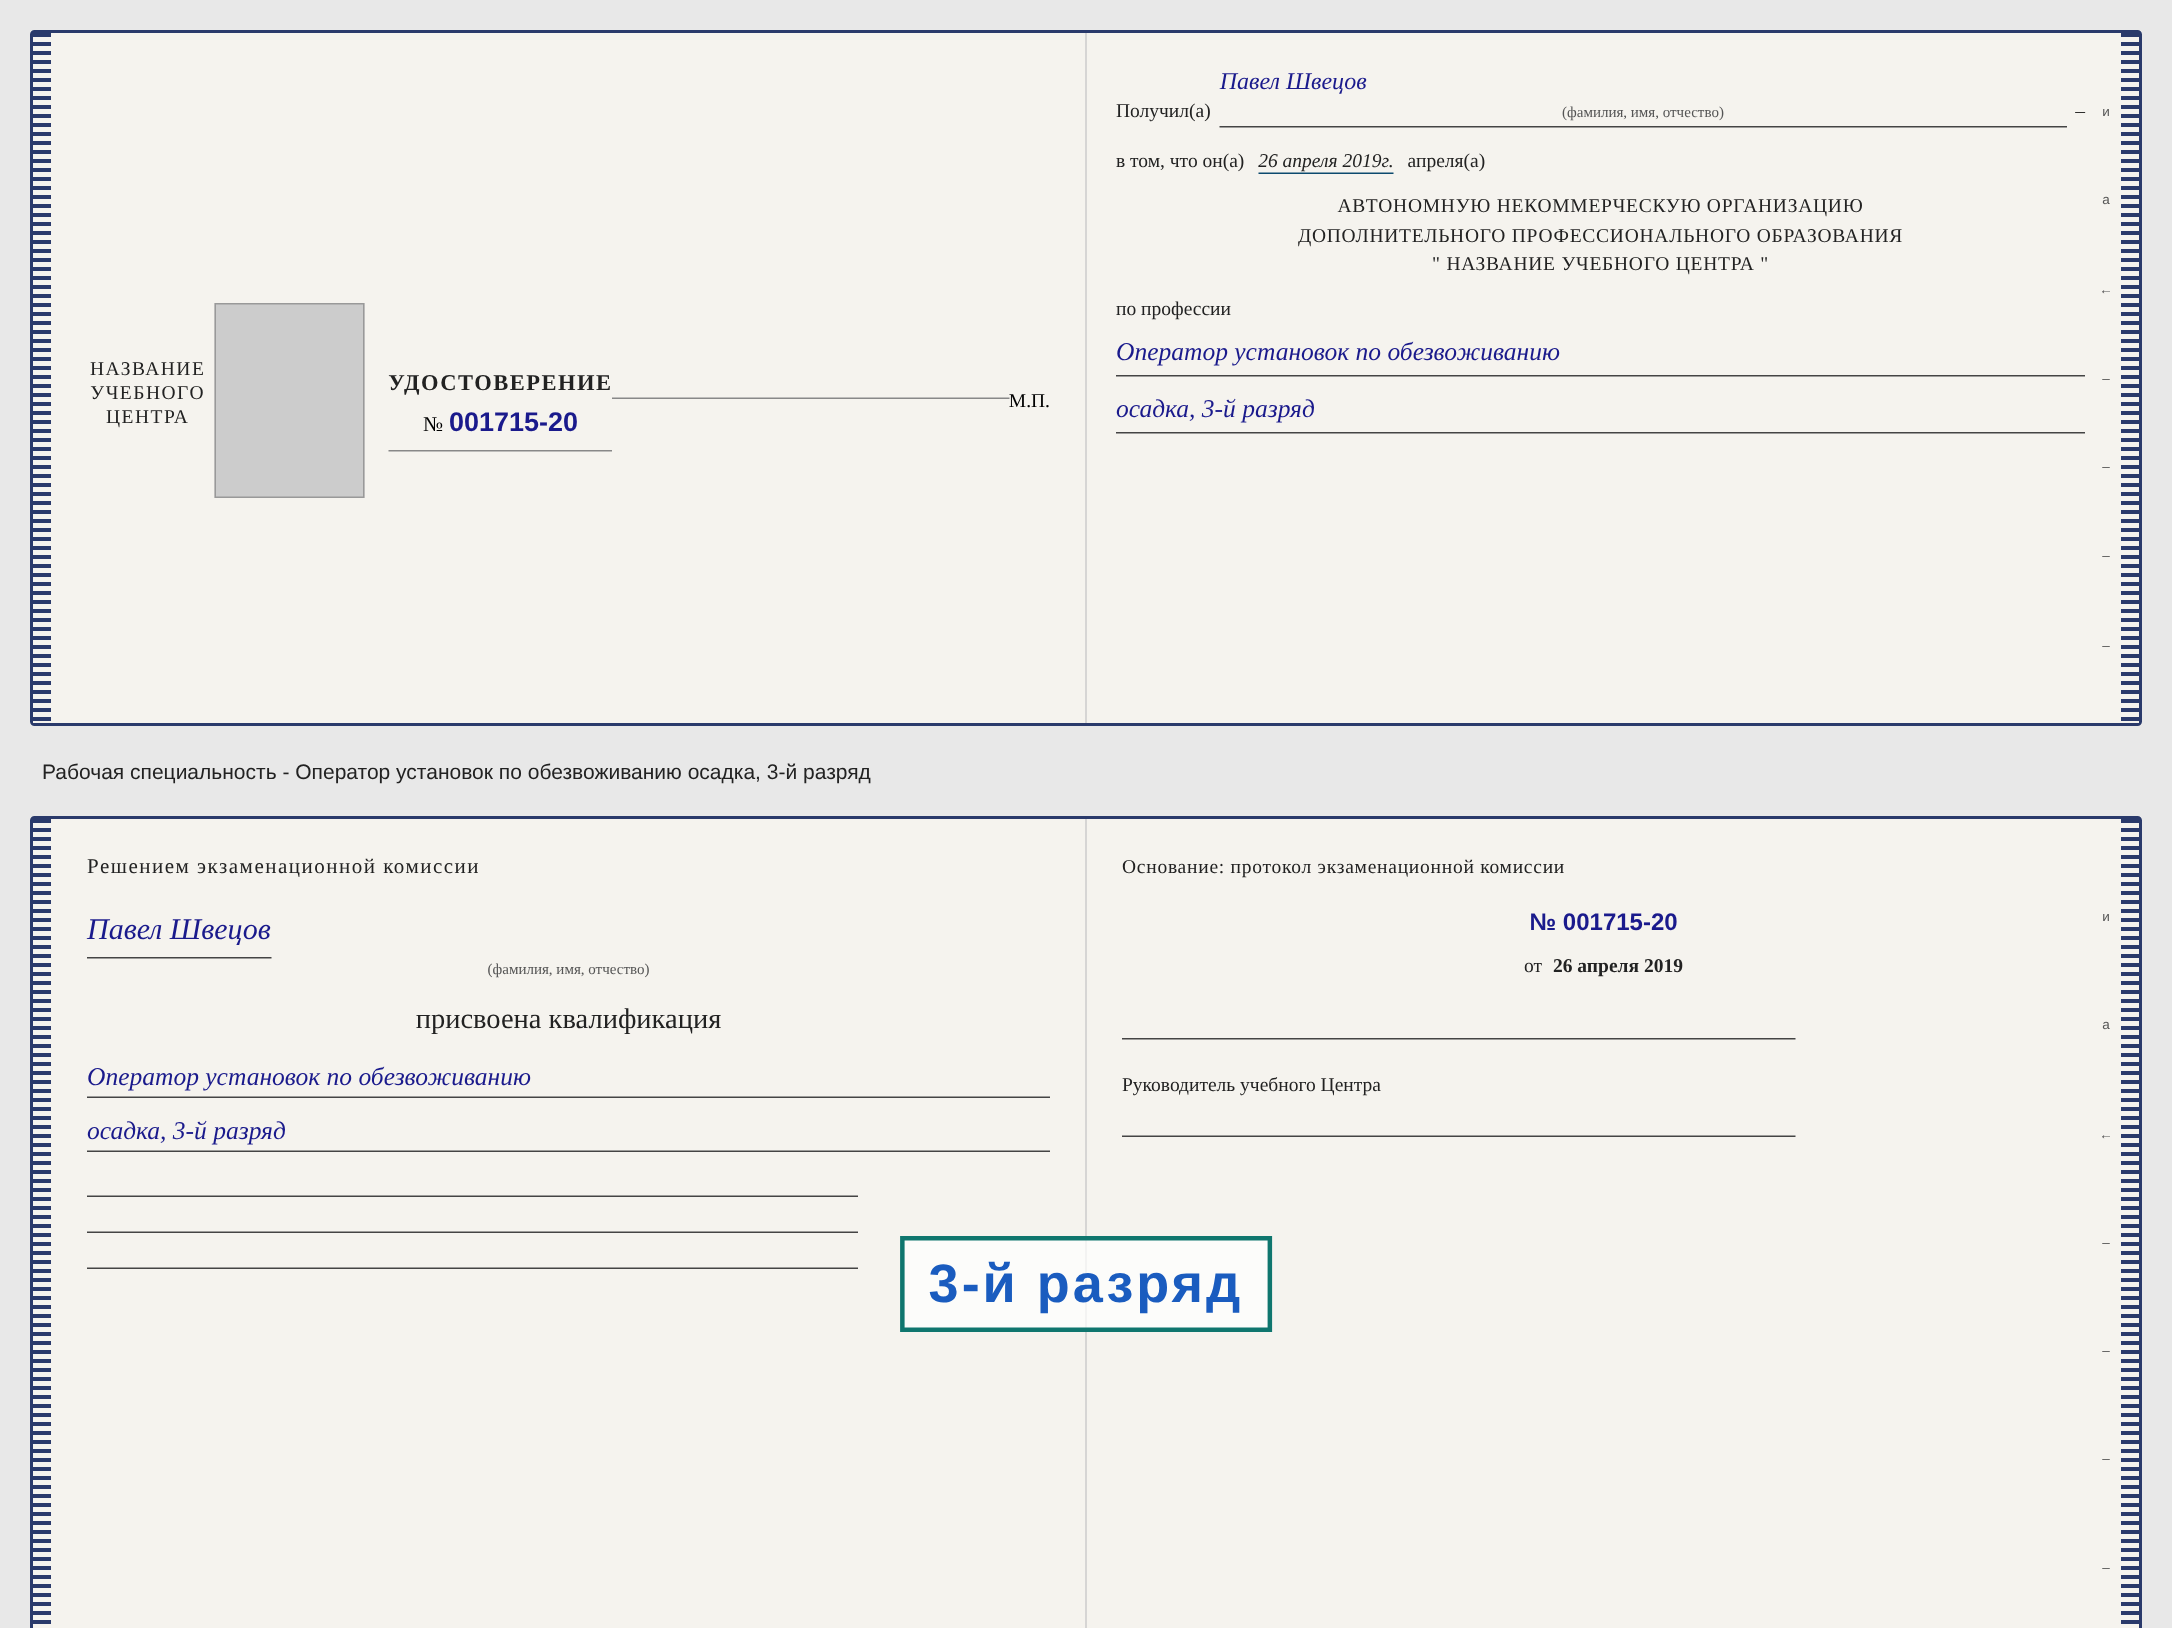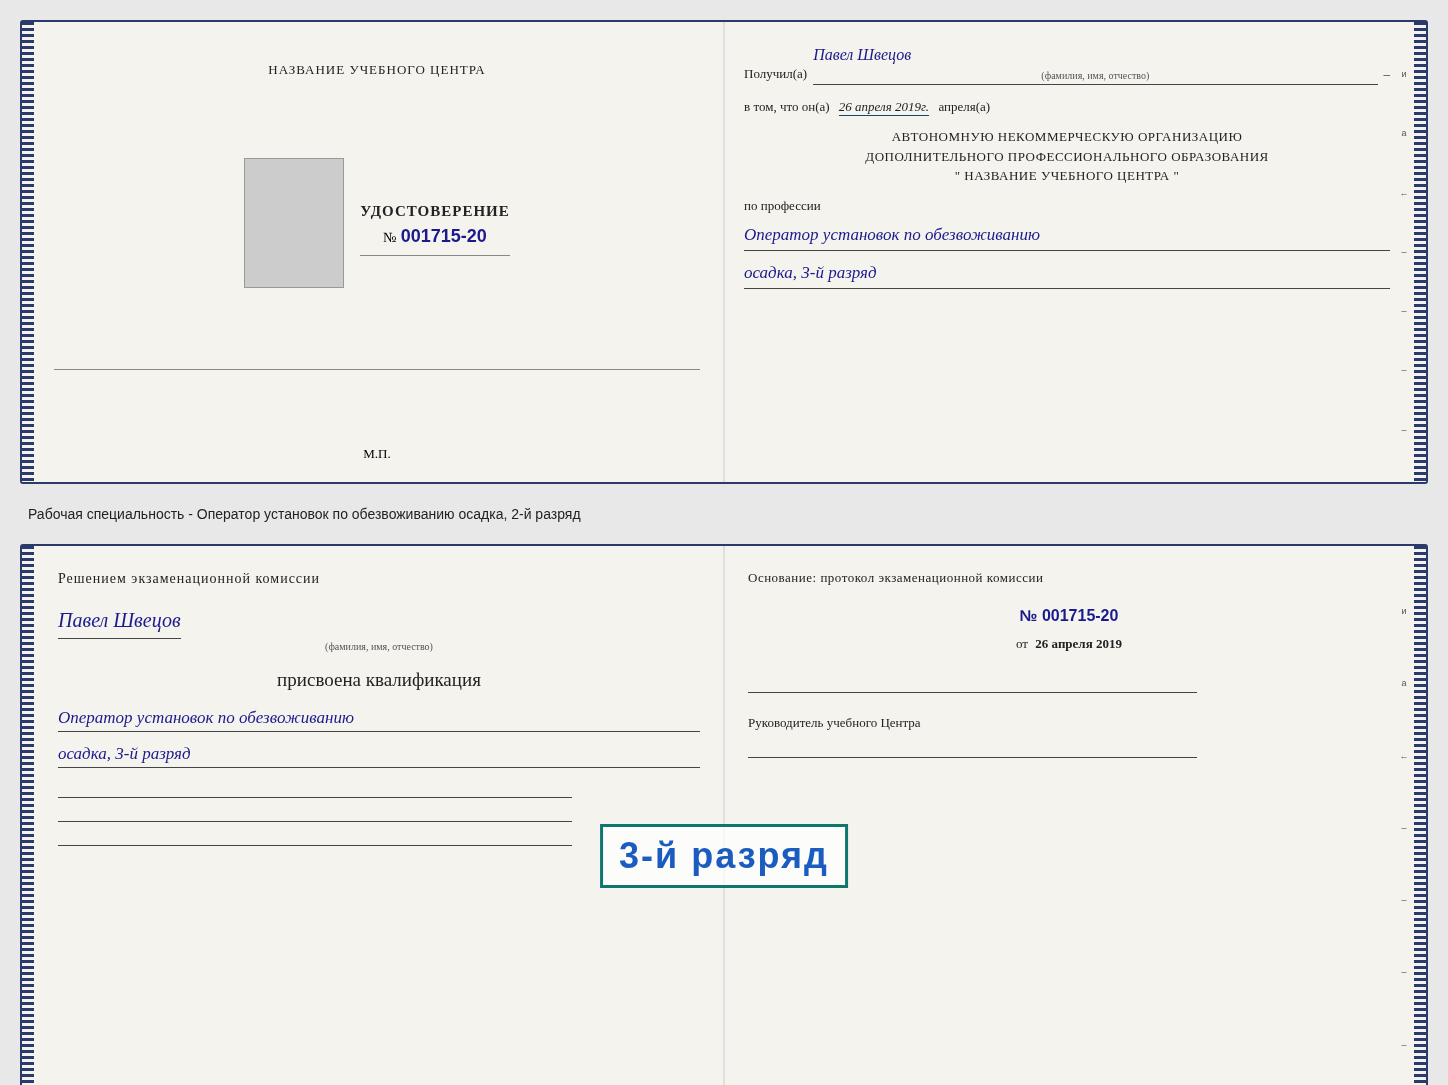--- a/index.html
+++ b/index.html
@@ -23,21 +23,20 @@
       position: relative;
     }
 
     
     .top-doc {
       height: 460px;
     }
 
     .top-doc .doc-left {
       display: flex;
-      flex-direction: column;
       align-items: center;
       justify-content: space-between;
       padding: 30px 20px 20px;
     }
 
     .training-center-title {
       font-size: 13px;
       font-weight: normal;
       text-align: center;
       letter-spacing: 1px;
@@ -446,21 +445,21 @@
           <span>–</span>
           <span>–</span>
           <span>–</span>
         </div>
       </div>
 
       <div class="deco-strip"></div>
     </div>
   </div>
 
-  <div class="between-label">Рабочая специальность - Оператор установок по обезвоживанию осадка, 2-й разряд</div>
+  <div class="between-label">Рабочая специальность - Оператор установок по обезвоживанию осадка, 3-й разряд</div>
 
   <div class="card-container">
     <div class="inner-card bottom-doc" style="position:relative;">
 
       <div class="deco-strip"></div>
 
       <div class="doc-left bottom-doc" style="display:flex; flex-direction:column;">
         <div class="decision-title">Решением  экзаменационной  комиссии</div>
 
         <div>

